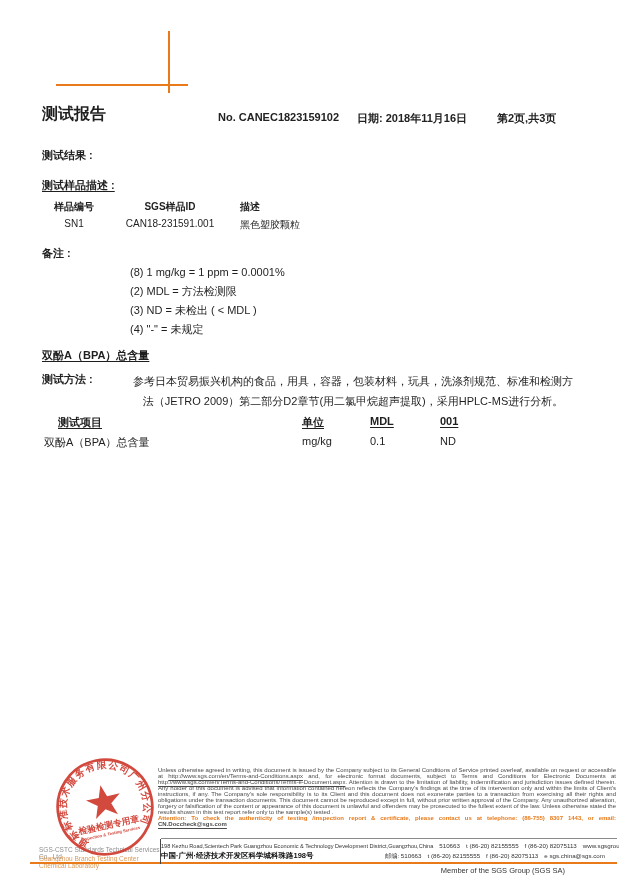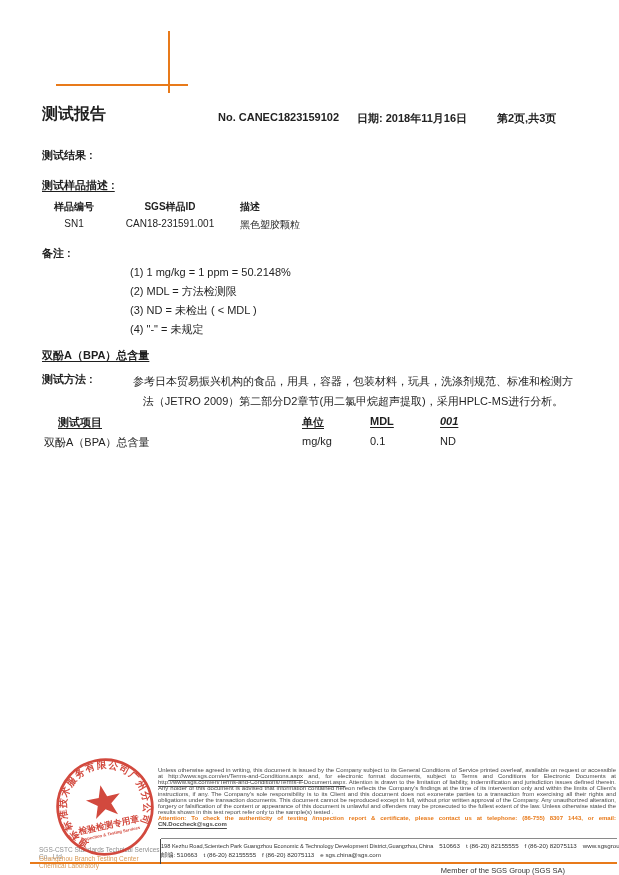--- a/index.html
+++ b/index.html
@@ -32,21 +32,21 @@
   .remarks-label{left:42px;top:246px;}
   .remarks-list{left:130px;top:263px;font-size:11px;line-height:19px;}
   .bpa-heading{left:42px;top:348px;font-size:11px;font-weight:bold;text-decoration:underline;text-underline-offset:2px;}
   .method-label{left:42px;top:372px;}
   .method-text{left:130px;top:371px;width:446px;font-size:11px;line-height:20px;text-align:center;}
   .res-table{left:44px;top:415px;display:grid;grid-template-columns:258px 68px 70px 40px;
     font-size:11px;row-gap:5px;}
   .res-table .hd{font-weight:bold;}
   .res-table .item-hd{padding-left:14px;}
   .res-table .c{text-align:left;}
-  .res-table .it{font-style:italic;}
+  .res-table .it{}
   
   .stamp{left:54px;top:756px;width:102px;height:102px;transform:rotate(-12deg);opacity:.92;z-index:3;}
   .company-1{left:39px;top:846px;width:125px;font-size:6.5px;color:#8f8f8f;z-index:1;}
   .company-2{left:39px;top:855px;width:125px;font-size:6.5px;color:#d99a57;z-index:1;}
   .legal{left:158px;top:768px;width:458px;font-size:6px;line-height:5.95px;
     text-align:justify;color:#4a4a4a;letter-spacing:0;}
   .legal a{color:#4a4a4a;}
   .attention{color:#e87a1a;font-weight:bold;}
   .addr-divider{left:160px;top:839px;width:1px;height:25px;background:#444;z-index:2;}
   .addr-block{left:161px;top:838px;width:456px;border-top:1px solid #8a8a8a;font-size:6px;color:#333;}
@@ -77,21 +77,21 @@
     <div class="hd c">样品编号</div>
     <div class="hd c">SGS样品ID</div>
     <div class="hd l">描述</div>
     <div class="c">SN1</div>
     <div class="c">CAN18-231591.001</div>
     <div class="l">黑色塑胶颗粒</div>
   </div>
 
   <div class="abs sec-label remarks-label">备注 :</div>
   <div class="abs remarks-list">
-    <div>(1) 1 mg/kg = 1 ppm = 50.2148%</div>
+    <div>(8) 1 mg/kg = 1 ppm = 0.0001%</div>
     <div>(2) MDL = 方法检测限</div>
     <div>(3) ND = 未检出 ( &lt; MDL )</div>
     <div>(4) "-" = 未规定</div>
   </div>
 
   <div class="abs bpa-heading">双酚A（BPA）总含量</div>
   <div class="abs sec-label method-label">测试方法 :</div>
   <div class="abs method-text">
     <div>参考日本贸易振兴机构的食品，用具，容器，包装材料，玩具，洗涤剂规范、标准和检测方</div>
     <div>法（JETRO 2009）第二部分D2章节(用二氯甲烷超声提取)，采用HPLC-MS进行分析。</div>
@@ -132,20 +132,21 @@
   <div class="abs addr-divider"></div>
   <div class="abs addr-block">
     <div class="addr-row">
       <span class="a-en">198 Kezhu Road,Scientech Park Guangzhou Economic &amp; Technology Development District,Guangzhou,China</span>
       <span class="seg">510663</span>
       <span class="seg">t (86-20) 82155555</span>
       <span class="seg">f (86-20) 82075113</span>
       <span class="seg">www.sgsgroup.com.cn</span>
     </div>
     <div class="addr-row">
+      <span class="a-cn">中国·广州·经济技术开发区科学城科珠路198号</span>
       <span class="seg">邮编: 510663</span>
       <span class="seg">t (86-20) 82155555</span>
       <span class="seg">f (86-20) 82075113</span>
       <span class="seg">e  sgs.china@sgs.com</span>
     </div>
   </div>
 
   <div class="abs footer-rule"></div>
   <div class="abs member">Member of the SGS Group (SGS SA)</div>
 

